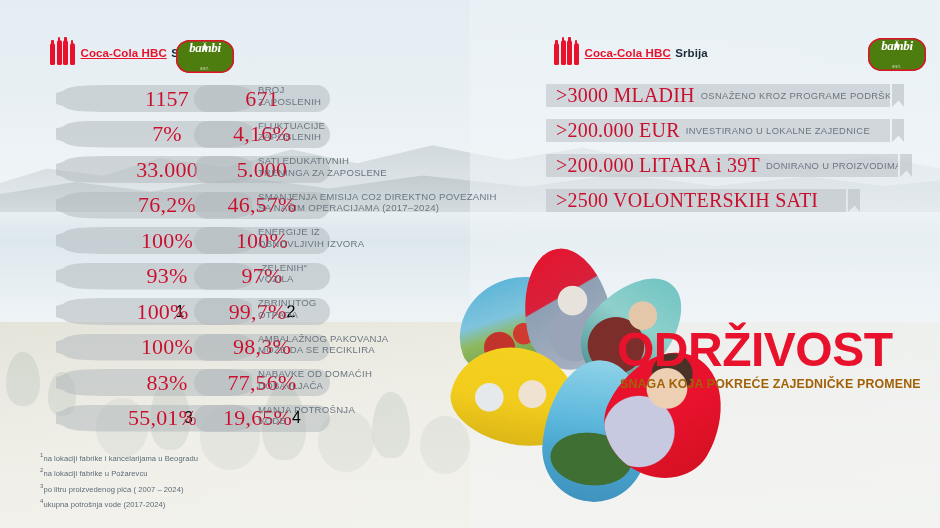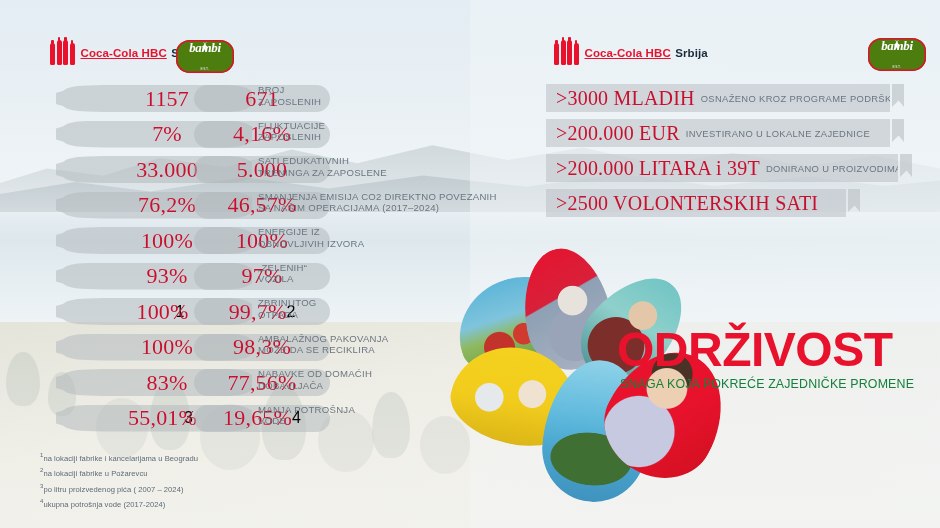--- a/index.html
+++ b/index.html
@@ -82,21 +82,21 @@
   .mlabel .l{display:block;white-space:nowrap;}
 
   
   #notes{position:absolute;left:40px;top:450px;width:320px;
     color:#5c6b78;font-size:7.6px;line-height:1.82;letter-spacing:.05px;}
   #notes div sup{font-size:6px;}
 
   
   #rightCol{position:absolute;left:546px;top:82px;width:380px;}
   .rrow{position:relative;height:35px;}
-  .ribbon{position:absolute;left:0;top:2px;height:28px;
+  .ribbon{position:absolute;left:0;top:2px;height:23px;
     background:rgba(186,192,196,.55);display:flex;align-items:center;
     clip-path:polygon(0 0,100% 0,100% 100%,0 100%);}
   .ribbon.w1{width:344px;}
   .ribbon.w2{width:344px;}
   .ribbon.w3{width:352px;}
   .ribbon.w4{width:300px;}
   .rflag{position:absolute;top:2px;width:12px;height:23px;
     background:rgba(186,192,196,.62);
     clip-path:polygon(0 0,100% 0,100% 100%,55% 72%,0 100%);}
   .rbig{color:#c8102e;font-family:"Liberation Serif", serif;font-size:20px;
@@ -138,21 +138,21 @@
   .ph-girl{background:
      radial-gradient(circle at 40% 32%,#edd0b4 0 18%,transparent 19%),
      radial-gradient(circle at 38% 20%,#4a3226 0 16%,transparent 17%),
      radial-gradient(circle at 36% 72%,#c6c9e0 0 30%,transparent 31%),
      linear-gradient(120deg,#e8122d 0%,#e8122d 52%,#d0101f 100%);}
 
   
   #title{position:absolute;left:617px;top:327px;}
   #title .t1{color:#e8122d;font-size:48px;font-weight:bold;letter-spacing:-.5px;
     line-height:.96;}
-  #title .t2{color:#15803d;font-size:12.4px;font-weight:normal;letter-spacing:.15px;
+  #title .t2{color:#a16207;font-size:12.4px;font-weight:bold;letter-spacing:.15px;
     margin-top:4px;margin-left:3px;}
 </style>
 </head>
 <body>
 
 <div id="stage">
 
   <div class="bg">
     <div class="bg-sky"></div>
     <div class="bg-hills"></div>

